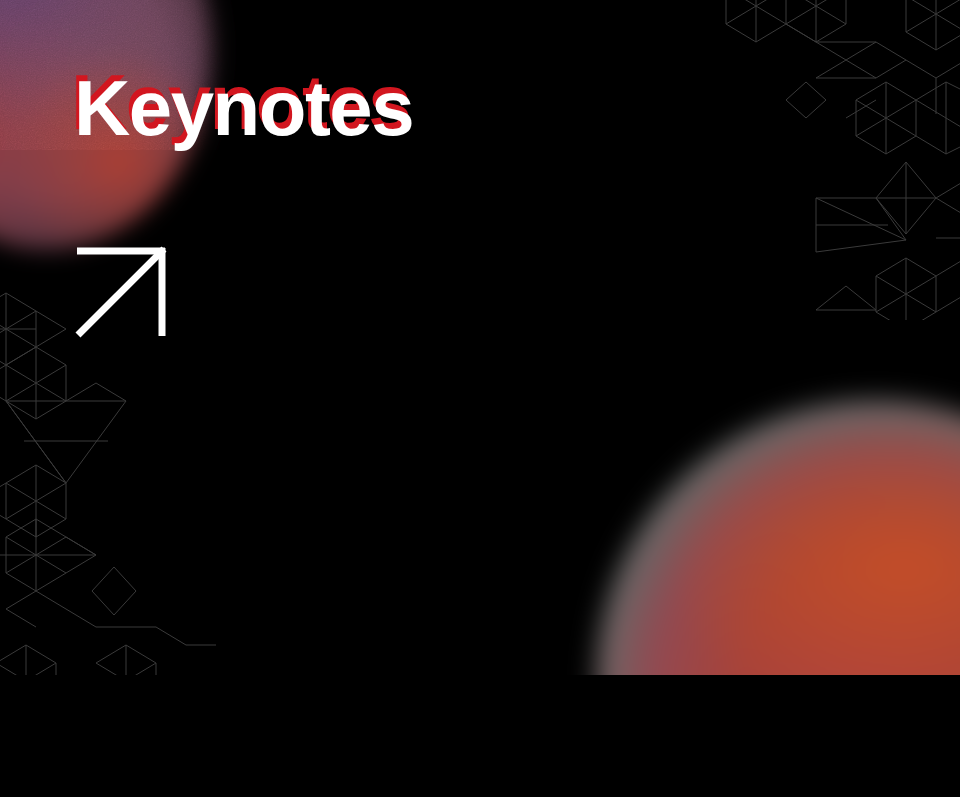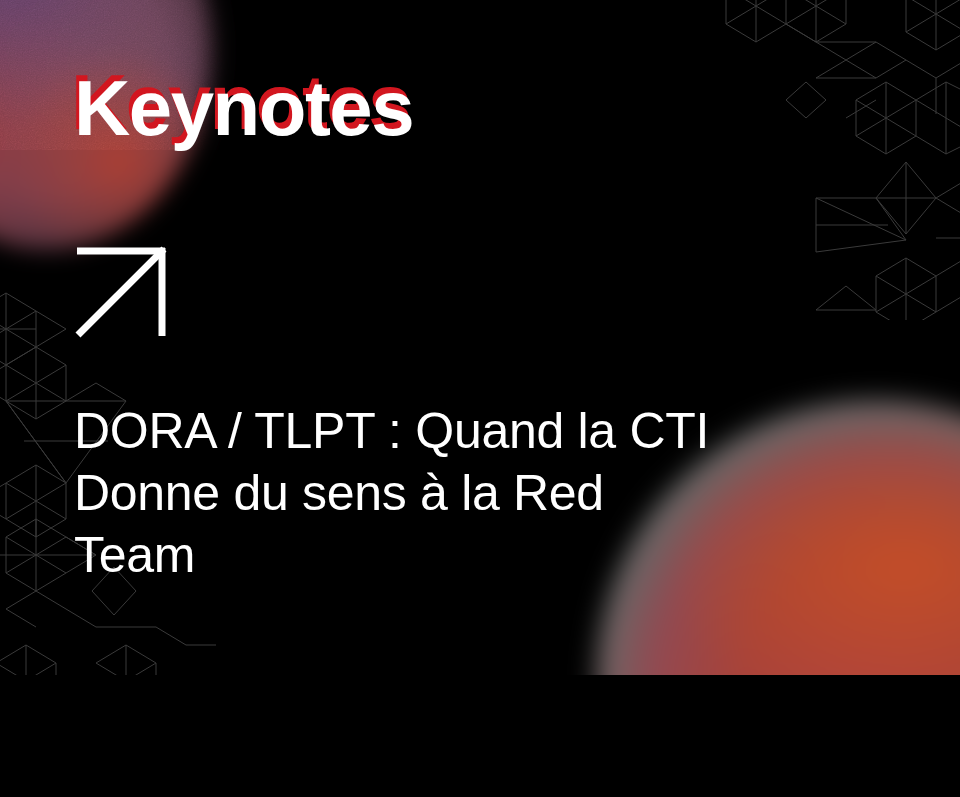--- a/index.html
+++ b/index.html
@@ -245,15 +245,14 @@
   </div>
 
   <svg id="arrow-mark" width="100" height="100" viewBox="0 0 100 100">
     <g stroke="#ffffff" stroke-width="7" fill="none" stroke-linecap="butt">
       <path d="M3 7 L91 7"></path>
       <path d="M88 4 L88 92"></path>
       <path d="M4 91 L90 5"></path>
     </g>
   </svg>
 
-  <h1 id="headline">DORA / TLPT : Quand la CTI Donne du sens à la Red Team</h1>
 
 </div>
 
 </body></html>

